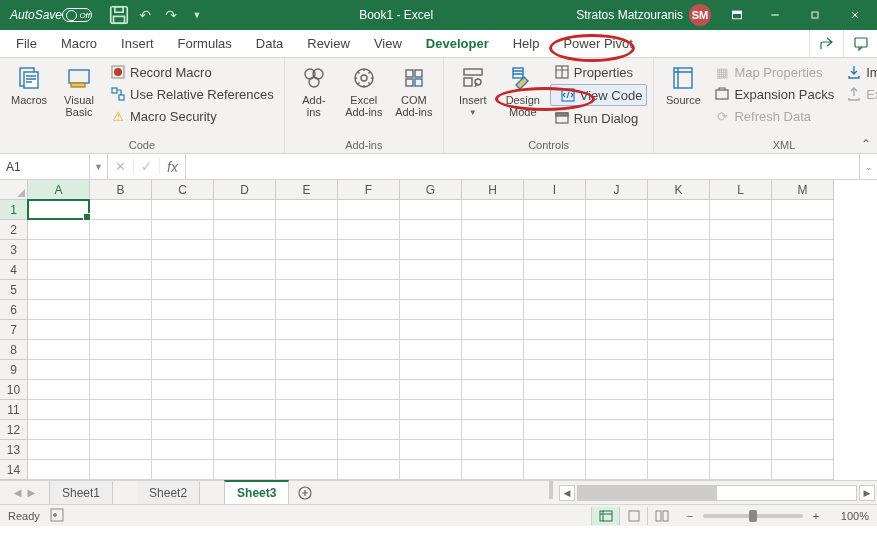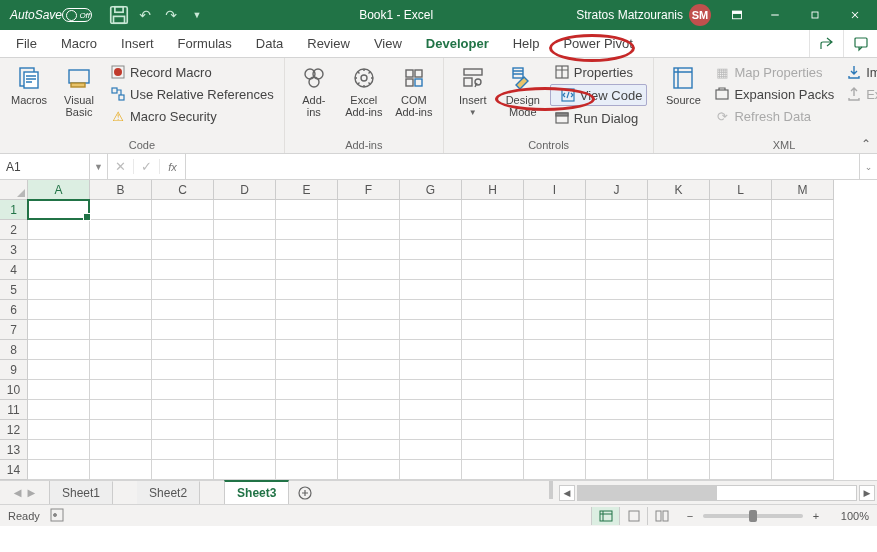--- a/index.html
+++ b/index.html
@@ -48,21 +48,21 @@
 
     
     .annot-oval { position: absolute; border: 3px solid #c62828; border-radius: 50%; pointer-events: none; z-index: 100; }
 
     
     .fx-row { height: 26px; border-bottom: 1px solid #d4d4d4; display: flex; align-items: stretch; }
     .name-box { width: 90px; border-right: 1px solid #d4d4d4; display: flex; align-items: center; padding: 0 6px; font-size: 12px; }
     .name-box-dd { width: 18px; border-right: 1px solid #d4d4d4; display: flex; align-items: center; justify-content: center; color: #888; font-size: 9px; }
     .fx-btns { display: flex; align-items: center; }
     .fx-btn { width: 26px; display: flex; align-items: center; justify-content: center; border-right: 1px solid #e9e9e9; color: #bbb; font-size: 13px; }
-    .fx-label { width: 26px; display: flex; align-items: center; justify-content: center; font-style: italic; color: #777; font-size: 11px; border-right: 1px solid #d4d4d4; }
+    .fx-label { width: 26px; display: flex; align-items: center; justify-content: center; font-style: italic; color: #777; font-size: 14px; border-right: 1px solid #d4d4d4; }
     .fx-input { flex: 1; padding: 0 6px; display: flex; align-items: center; }
     .fx-dd { width: 18px; display: flex; align-items: center; justify-content: center; color: #888; font-size: 9px; border-left: 1px solid #d4d4d4; }
 
     
     .grid-wrap { position: relative; height: 300px; overflow: hidden; }
     .grid-area { display: flex; height: 100%; }
     .corner { width: 28px; height: 20px; background: #f3f2f1; border-right: 1px solid #ccc; border-bottom: 1px solid #ccc; position: relative; }
     .corner::after { content: ""; position: absolute; right: 2px; bottom: 2px; width: 0; height: 0; border-left: 8px solid transparent; border-bottom: 8px solid #b7b7b7; }
     .col-headers { display: flex; height: 20px; }
     .col-header { width: 62px; background: #f3f2f1; border-right: 1px solid #ccc; border-bottom: 1px solid #ccc; display: flex; align-items: center; justify-content: center; font-size: 12px; color: #555; }

